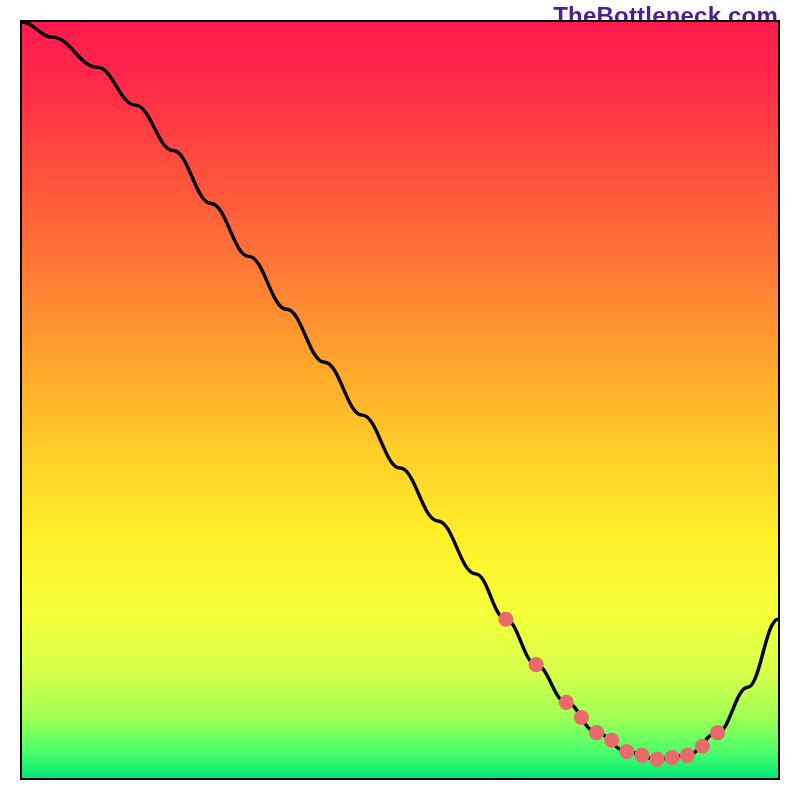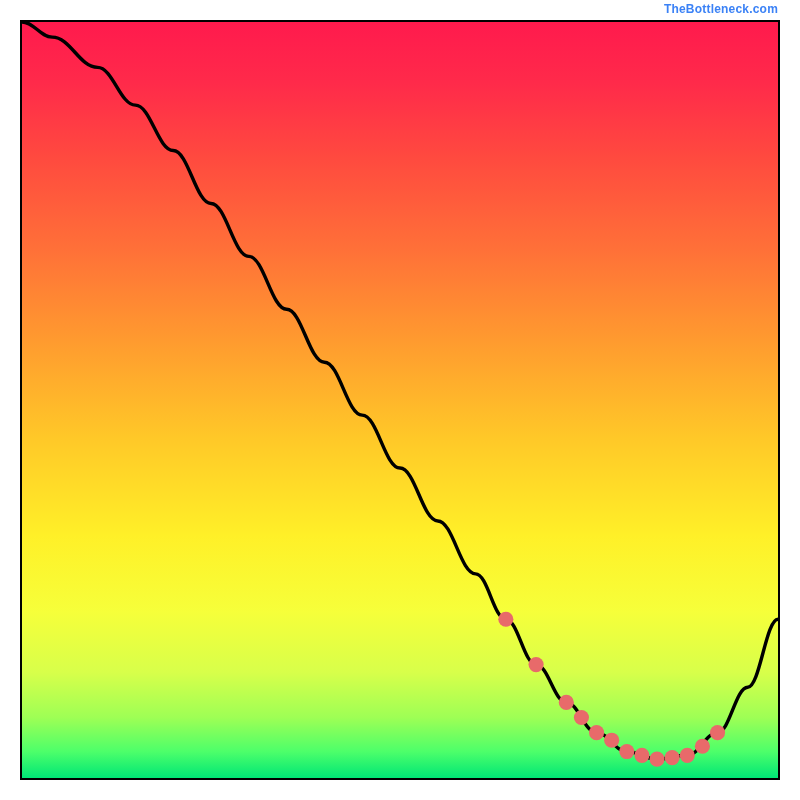--- a/index.html
+++ b/index.html
@@ -28,23 +28,23 @@
     overflow: hidden;
   }
   .gradient {
     position: absolute;
     inset: 0;
   }
   .watermark {
     position: absolute;
     top: 2px;
     right: 22px;
-    font-size: 12px;
+    font-size: 24px;
     font-weight: 600;
-    color: #3b82f6;
+    color: #4c1d95;
     letter-spacing: 0.2px;
   }
   svg.curve {
     position: absolute;
     inset: 0;
     width: 100%;
     height: 100%;
   }
 </style>
 </head>

